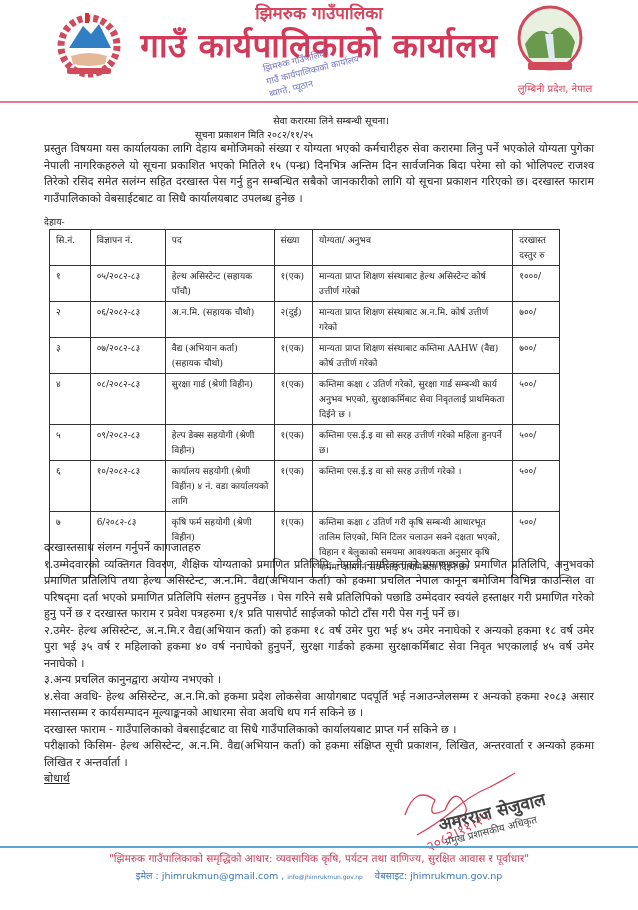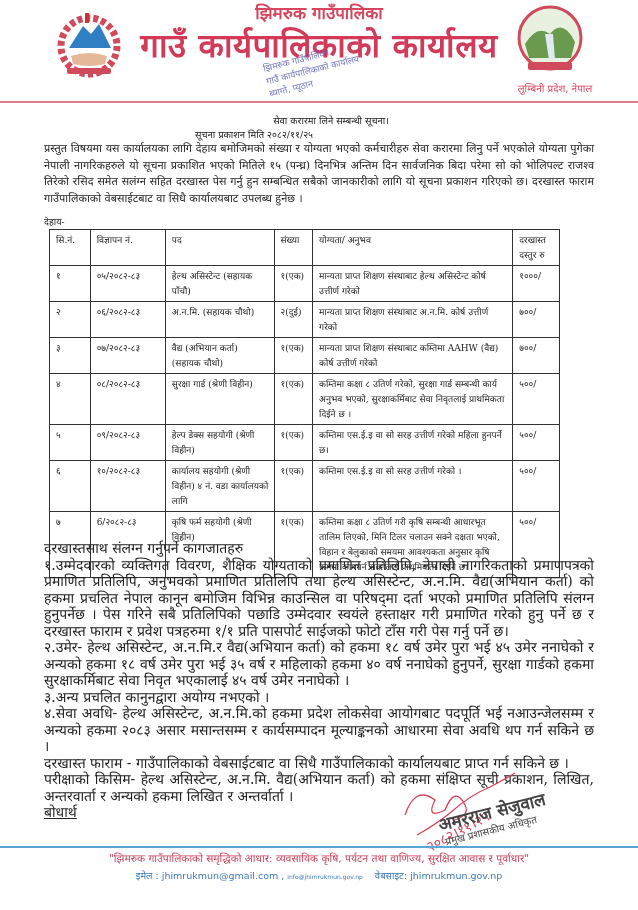--- a/index.html
+++ b/index.html
@@ -19,21 +19,21 @@
            font-family: "DejaVu Sans", sans-serif; font-size: 9px; transform: rotate(-14deg); opacity: 0.85; }
   .stamp div { white-space: nowrap; }
   .subject { left: 12px; width: 638px; top: 114px; text-align: center; font-size: 9.5px; }
   .pubdate { left: 0; width: 508px; top: 128px; text-align: center; font-size: 9.5px; }
   .intro { left: 44px; top: 141px; width: 550px; font-size: 11px; line-height: 16.5px; text-align: justify; }
   .dehay { left: 44px; top: 215px; font-size: 9.2px; }
   table.posts { position: absolute; left: 33px; top: 229px; width: 511px; border-collapse: collapse; font-size: 9px; margin-left: 16px; }
   table.posts td, table.posts th { border: 1px solid #333; vertical-align: top; padding: 3px 5px 2px 6px; line-height: 15px; font-weight: normal; text-align: left; }
   table.posts th { height: 30px; }
   .c1 { width: 28px; } .c2 { width: 62px; } .c3 { width: 95px; } .c4 { width: 26px; } .c5 { width: 185px; text-align: justify; } .c6 { width: 34px; }
-  .docs { left: 44px; top: 540px; width: 550px; font-size: 14px; line-height: 16.5px; text-align: justify; }
+  .docs { left: 44px; top: 540px; width: 550px; font-size: 11px; line-height: 16.5px; text-align: justify; }
   .docs p { margin: 0; }
   .docs .ul { text-decoration: underline; }
   .sign { left: 395px; top: 765px; width: 200px; height: 90px; }
   .sign-name { left: 437px; top: 800px; font-family: "DejaVu Sans", sans-serif; font-size: 17px; font-weight: bold; color: #444; transform: rotate(-14deg); }
   .sign-title { left: 444px; top: 823px; font-family: "DejaVu Sans", sans-serif; font-size: 10px; color: #444; transform: rotate(-14deg); }
   .rule-bottom { left: 0; top: 846px; width: 638px; height: 2px; background: #5aa7d6; }
   .slogan { left: 0; width: 638px; top: 851px; text-align: center; font-family: "DejaVu Sans", sans-serif; font-size: 10.5px; color: #c8435d; }
   .contact { left: 0; width: 638px; top: 869px; text-align: center; font-family: "DejaVu Sans", sans-serif; font-size: 9.5px; color: #3d79b8; }
   .contact .small { font-size: 6px; }
 </style>

